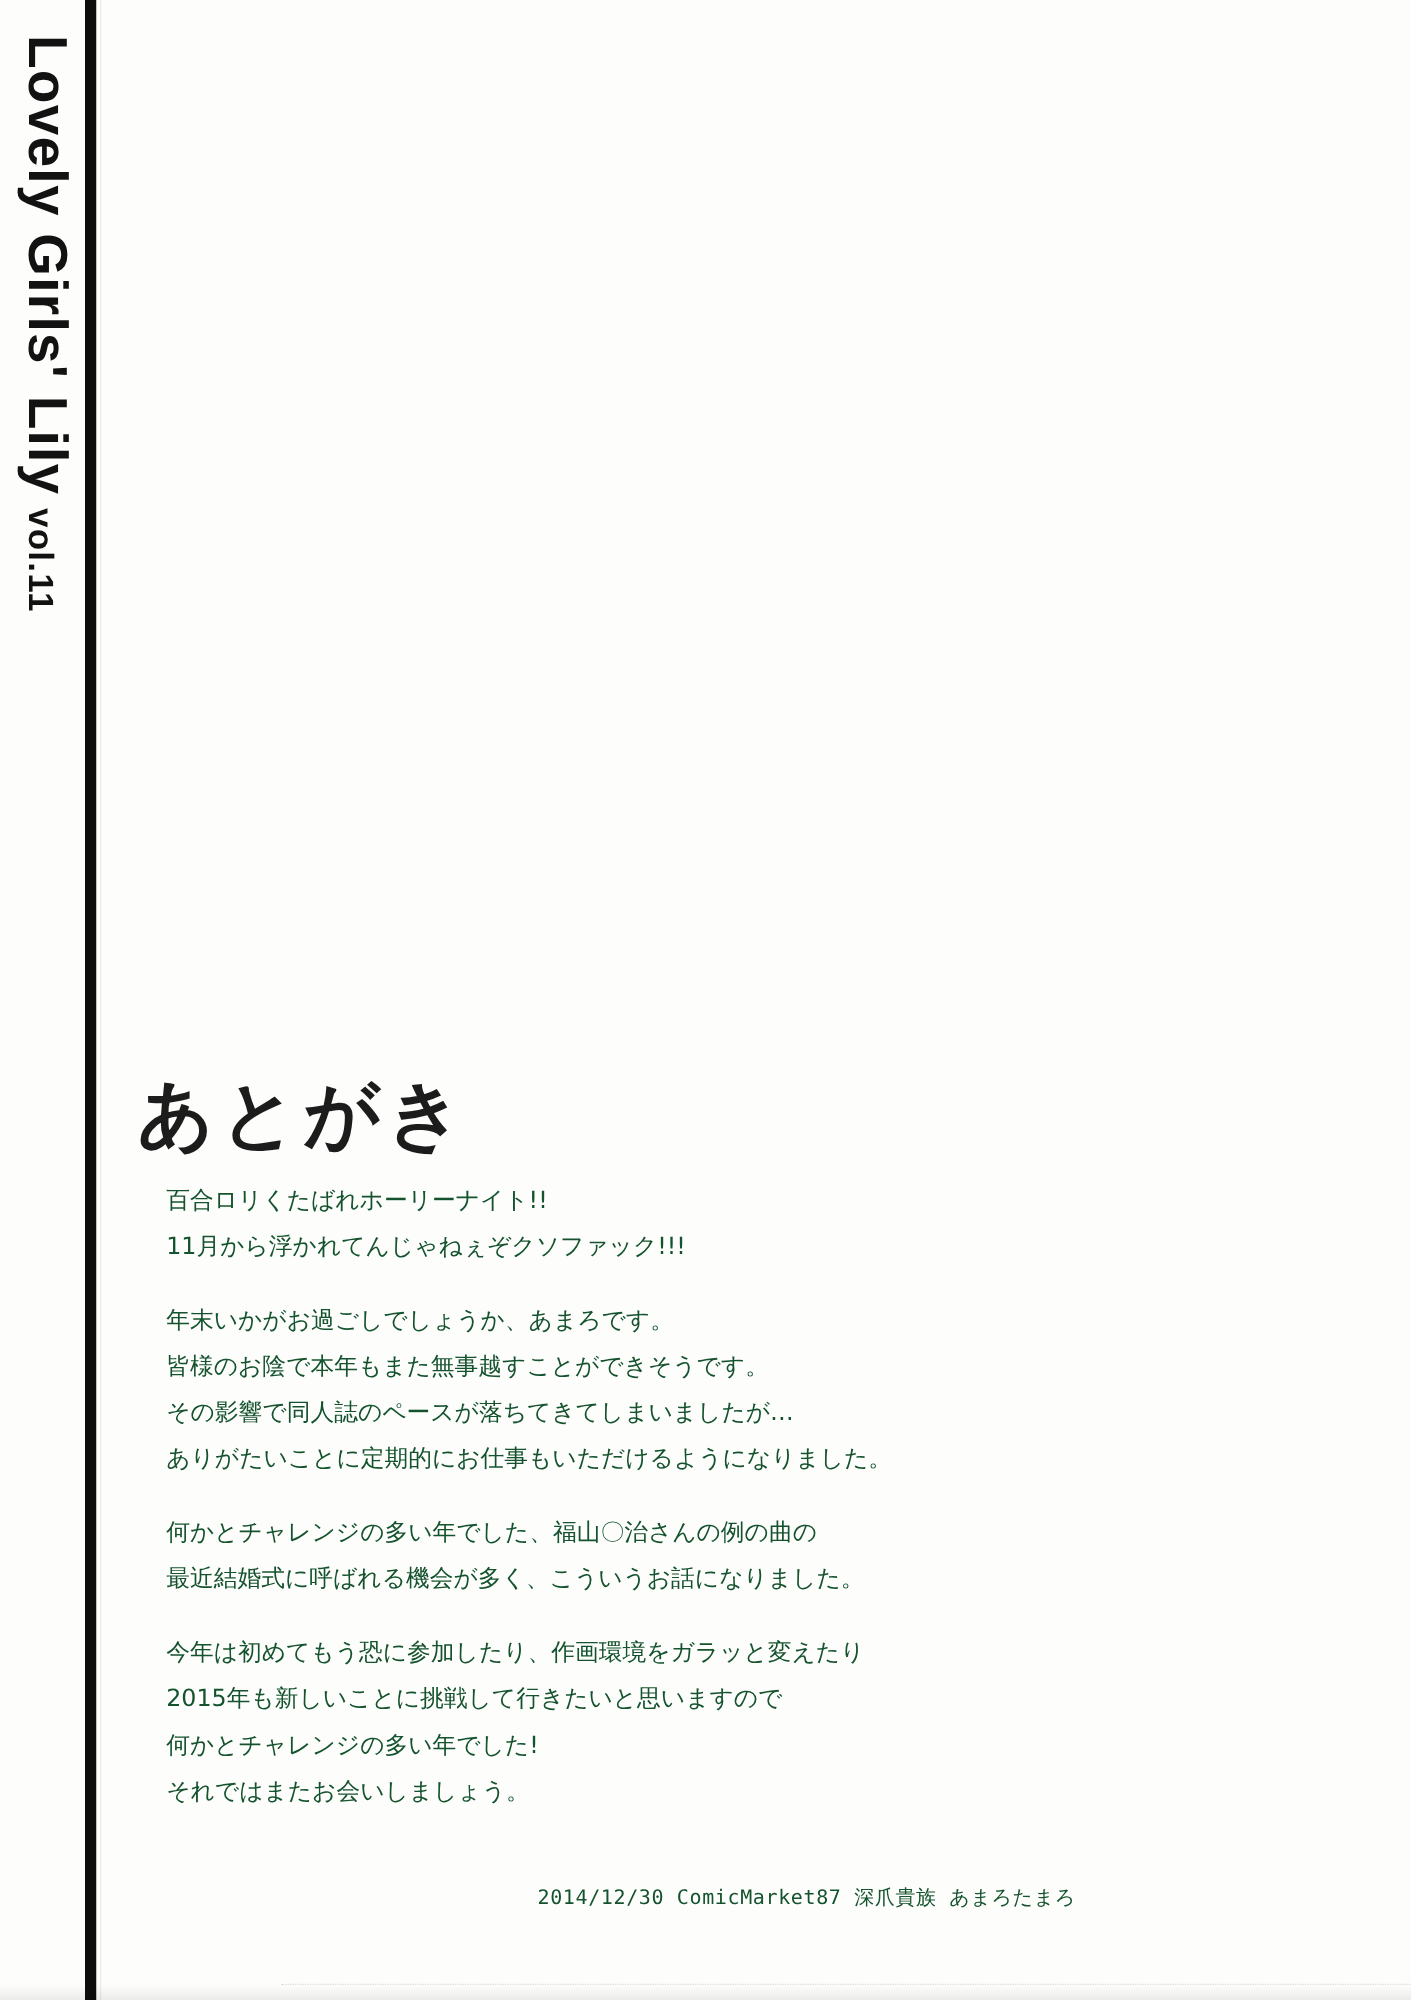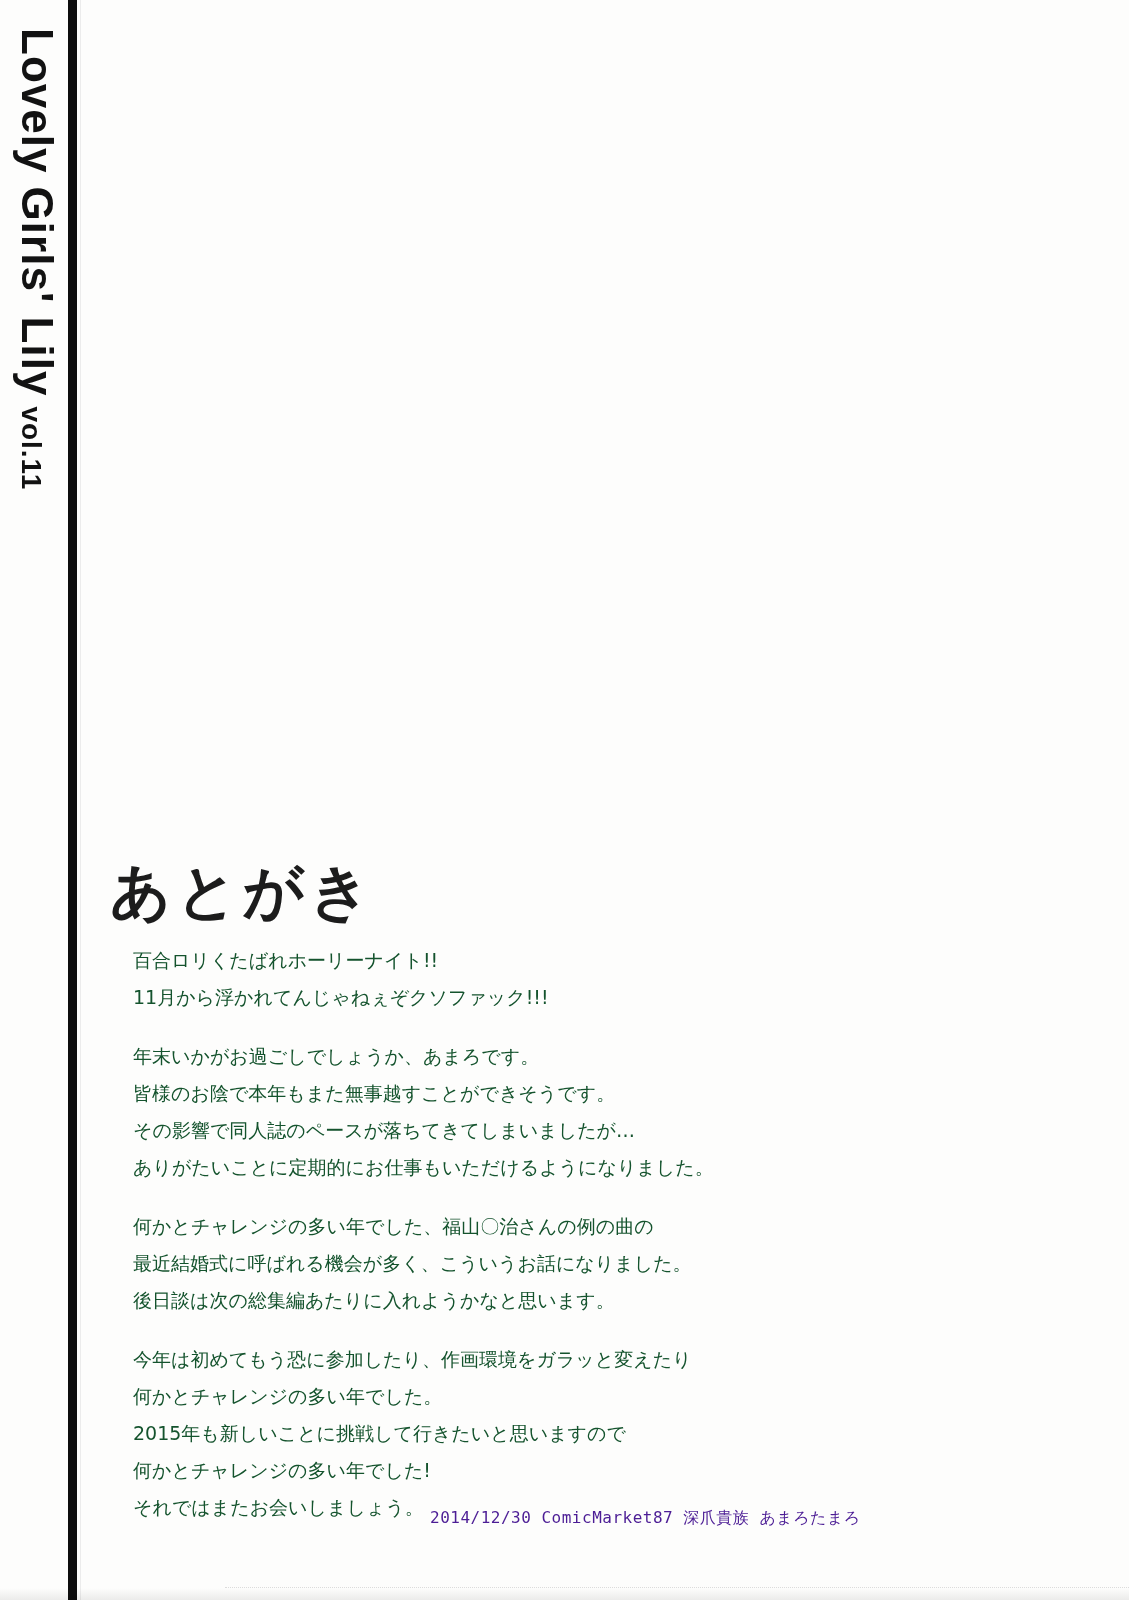--- a/index.html
+++ b/index.html
@@ -34,21 +34,21 @@
   .body-text{
     position:absolute;left:133px;top:942px;width:900px;
     font-size:19px;line-height:37px;color:#14532d;
   }
   .body-text .para{margin:0 0 22px 0;}
   .body-text .line{white-space:nowrap;}
   
   .credit{
     position:absolute;left:430px;top:1508px;
     font-family:"DejaVu Sans Mono","Liberation Mono","DejaVu Sans",monospace;
-    font-size:16px;color:#4c1d95;letter-spacing:0.5px;white-space:nowrap;
+    font-size:16px;color:#14532d;letter-spacing:0.5px;white-space:nowrap;
   }
   
   .bottom-edge{
     position:absolute;left:0;bottom:0;width:1129px;height:12px;
     background:linear-gradient(to bottom, rgba(0,0,0,0), rgba(0,0,0,0.07));
   }
   .bottom-dots{
     position:absolute;left:225px;top:1587px;width:904px;height:0;
     border-top:1px dotted #dcdcdc;
   }
@@ -71,25 +71,23 @@
   </div>
   <div class="para">
     <div class="line">年末いかがお過ごしでしょうか、あまろです。</div>
     <div class="line">皆様のお陰で本年もまた無事越すことができそうです。</div>
     <div class="line">その影響で同人誌のペースが落ちてきてしまいましたが…</div>
     <div class="line">ありがたいことに定期的にお仕事もいただけるようになりました。</div>
   </div>
   <div class="para">
     <div class="line">何かとチャレンジの多い年でした、福山〇治さんの例の曲の</div>
     <div class="line">最近結婚式に呼ばれる機会が多く、こういうお話になりました。</div>
-    <div class="line">後日談は次の総集編あたりに入れようかなと思います。</div>
   </div>
   <div class="para">
     <div class="line">今年は初めてもう恐に参加したり、作画環境をガラッと変えたり</div>
-    <div class="line">何かとチャレンジの多い年でした。</div>
     <div class="line">2015年も新しいことに挑戦して行きたいと思いますので</div>
     <div class="line">何かとチャレンジの多い年でした!</div>
     <div class="line">それではまたお会いしましょう。</div>
   </div>
 </div>
 
 <div class="credit">2014/12/30 ComicMarket87 深爪貴族 あまろたまろ</div>
 
 <div class="bottom-dots"></div>
 <div class="bottom-edge"></div>

